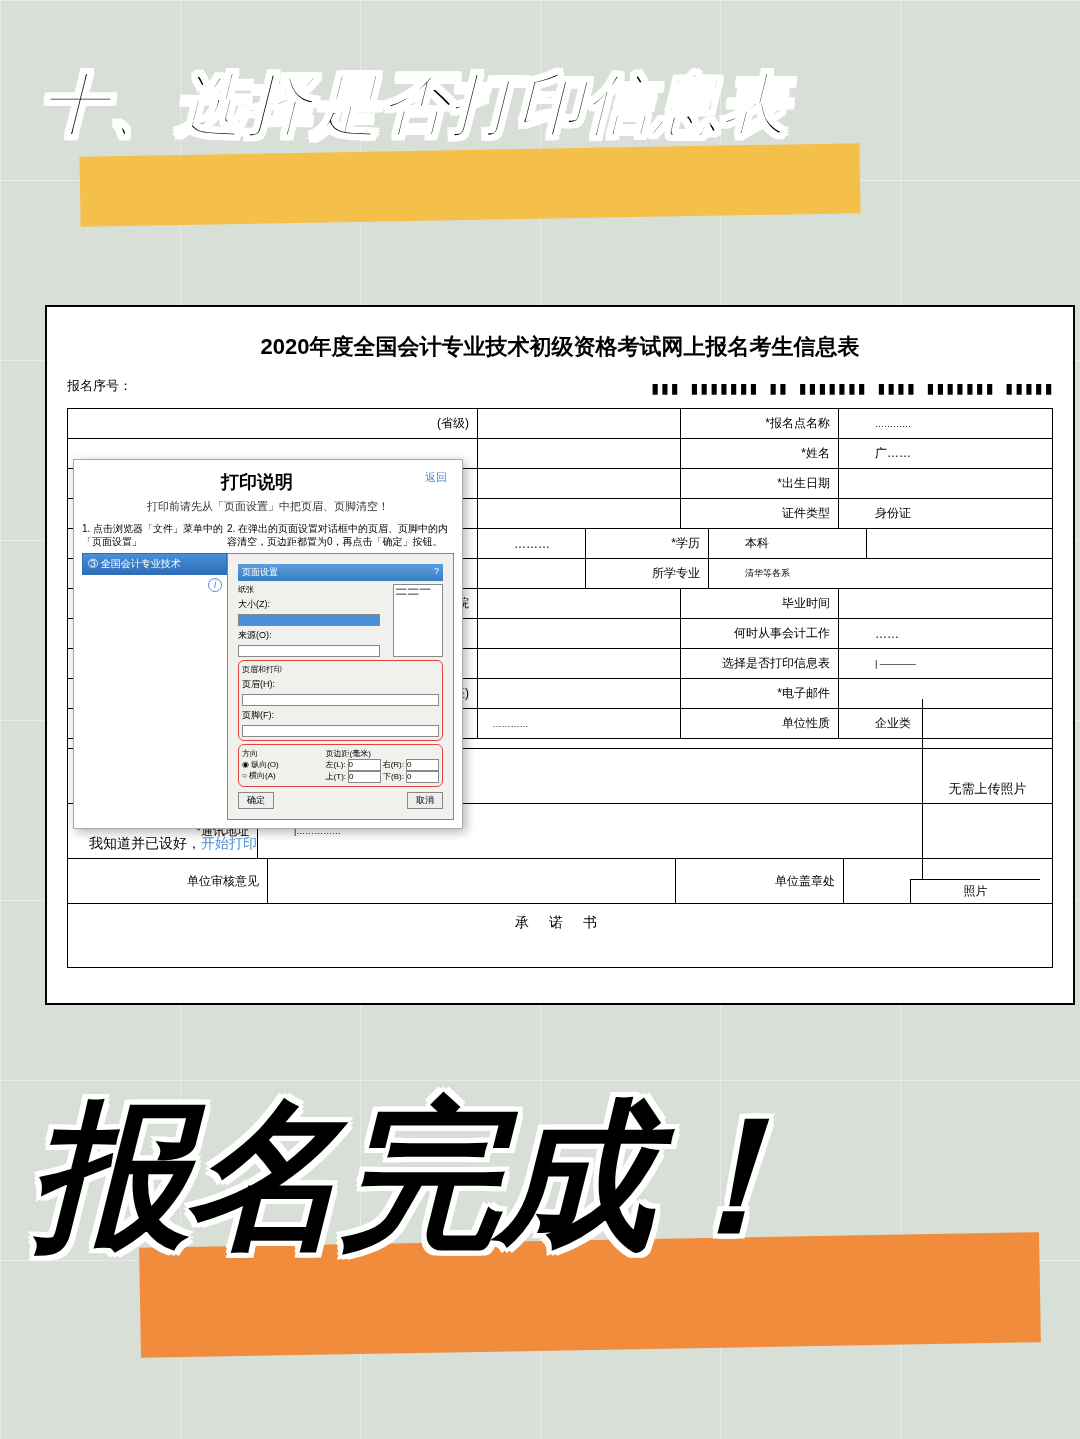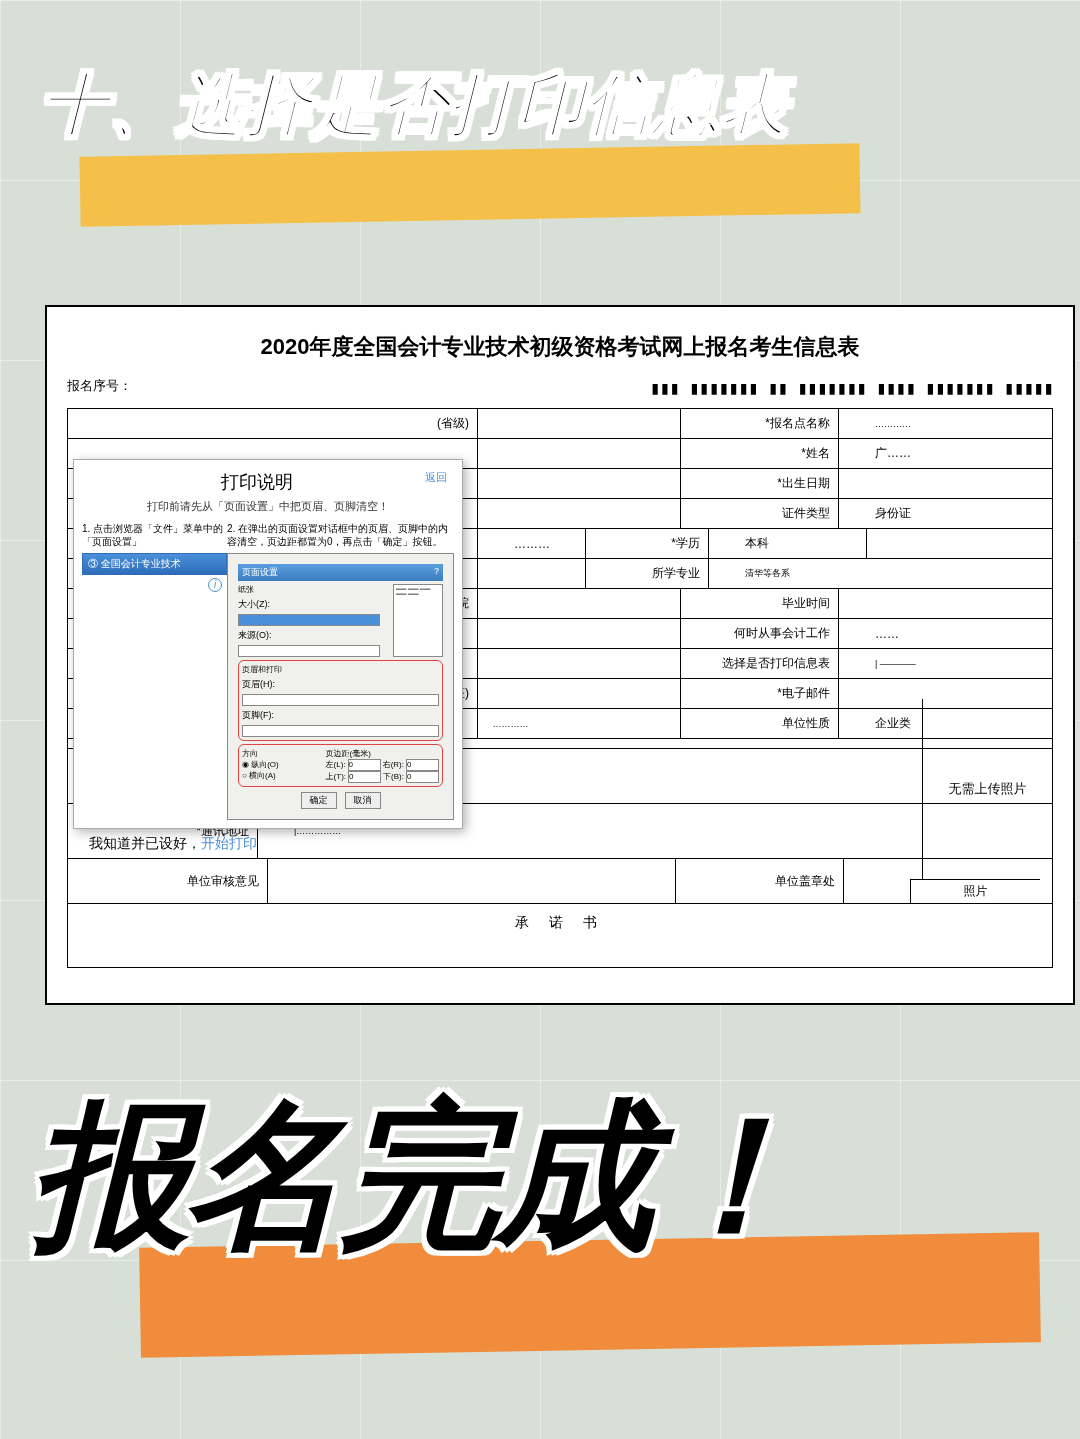--- a/index.html
+++ b/index.html
@@ -125,21 +125,21 @@
       border: 1px solid #aaa;
       box-shadow: 3px 3px 10px rgba(0,0,0,0.3);
       z-index: 5;
       font-size: 11px;
     }
     .dialog-header {
       display: flex;
       justify-content: space-between;
       padding: 10px 15px 5px;
     }
-    .dialog-title { font-size: 18px; font-weight: normal; margin: 0 auto; }
+    .dialog-title { font-size: 18px; font-weight: bold; margin: 0 auto; }
     .dialog-close { color: #4a90d9; font-size: 11px; }
     .dialog-subtitle { text-align: center; font-size: 11px; color: #333; margin-bottom: 8px; }
     .dialog-cols {
       display: flex;
       padding: 0 8px;
     }
     .col-left {
       width: 145px;
       font-size: 10px;
     }
@@ -176,21 +176,21 @@
     }
     .settings-header { background: linear-gradient(#5a9ee0, #3a7dc0); color: #fff; padding: 2px 4px; display: flex; justify-content: space-between; }
     .settings-row { display: flex; margin: 3px 0; align-items: center; gap: 3px;}
     .settings-input { background: #fff; border: 1px solid #888; height: 12px; flex: 1; }
     .red-circle {
       border: 1.5px solid #d44;
       border-radius: 6px;
       padding: 3px;
       margin-top: 3px;
     }
-    .settings-footer { display: flex; justify-content: center; gap: 8px; margin-top: 5px; }
+    .settings-footer { display: flex; justify-content: space-between; gap: 8px; margin-top: 5px; }
     .btn-small { background: #eee; border: 1px solid #888; padding: 1px 8px; font-size: 9px; }
     .dialog-footer {
       margin-top: 15px;
       padding: 0 15px;
       font-size: 14px;
     }
     .start-print-link { color: #4a90d9; }
     .info-icon {
       display: inline-block;
       width: 14px;

